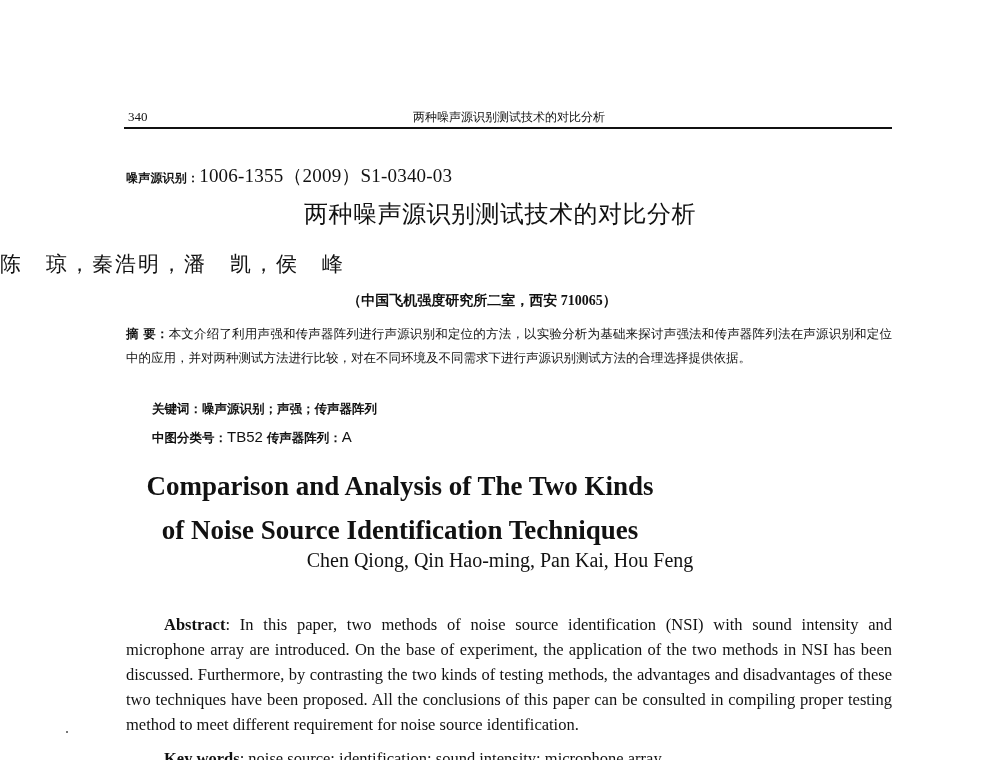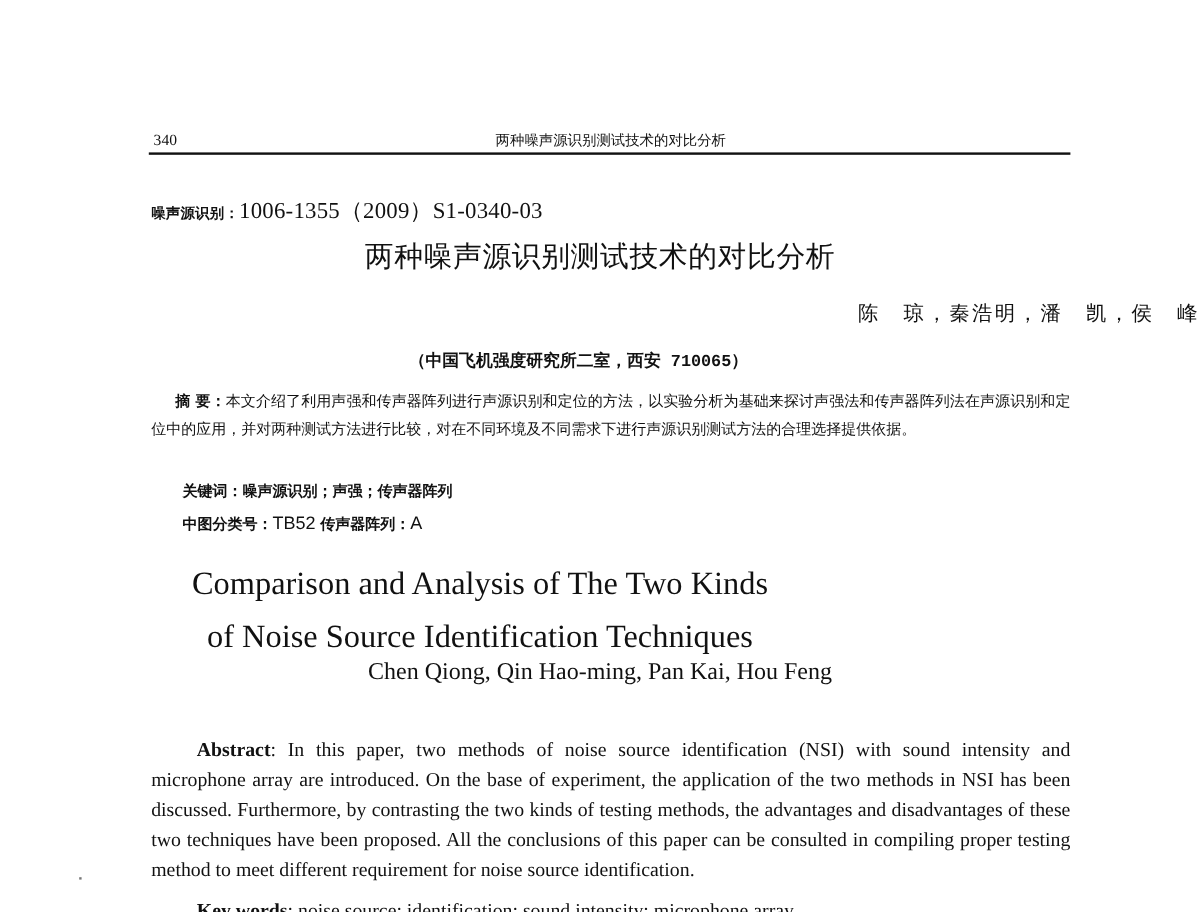--- a/index.html
+++ b/index.html
@@ -8,32 +8,32 @@
 
   .running-header { position: absolute; left: 126px; top: 106px; width: 766px; height: 22px; }
   .page-number { position: absolute; left: 2px; top: 3px; font-size: 13px; font-family: "Liberation Serif", serif; text-align: right; }
   .running-title { position: absolute; left: 0; right: 0; top: 3px; text-align: center; font-size: 12px; font-family: "DejaVu Sans", sans-serif; }
   .header-rule { position: absolute; left: 124px; top: 127px; width: 768px; height: 2px; background: #111; }
 
   .article-id { position: absolute; left: 126px; top: 163px; font-size: 12px; font-family: "DejaVu Sans", sans-serif; font-weight: bold; letter-spacing: 0.2px; }
   .article-id .val { font-weight: normal; font-family: "Liberation Serif", serif; font-size: 19px; }
 
   .cn-title { position: absolute; left: 0; width: 1000px; top: 198px; text-align: center; font-size: 24px; font-family: "DejaVu Sans", sans-serif; letter-spacing: 0.5px; }
-  .cn-authors { position: absolute; left: 0; width: 1000px; top: 250px; text-align: right; font-size: 17px; font-family: "DejaVu Serif", serif; letter-spacing: 2px; }
-  .cn-affil { position: absolute; left: 0; width: 964px; top: 292px; text-align: center; font-size: 14px; font-family: Liberation Mono, monospace; font-weight: bold; }
+  .cn-authors { position: absolute; left: 0; width: 1000px; top: 250px; text-align: left; font-size: 21px; font-family: "DejaVu Serif", serif; letter-spacing: 2px; }
+  .cn-affil { position: absolute; left: 0; width: 964px; top: 292px; text-align: center; font-size: 14px; font-family: Liberation Serif, serif; font-weight: bold; }
 
   .cn-abstract { position: absolute; left: 126px; top: 322px; width: 766px; font-size: 12.5px; line-height: 24px; font-family: "DejaVu Sans", sans-serif; text-align: justify; }
-  .cn-abstract .lbl { font-weight: bold; margin-left: 20px; }
+  .cn-abstract .lbl { font-weight: bold; }
   .cn-kw { position: absolute; left: 152px; top: 401px; font-size: 12.5px; font-family: "DejaVu Sans", sans-serif; }
   .cn-kw .lbl { font-weight: bold; }
   .cn-class { position: absolute; left: 152px; top: 428px; font-size: 12.5px; font-family: "DejaVu Sans", sans-serif; }
   .cn-class .lbl { font-weight: bold; text-align: center; }
   .cn-class .val { font-family: Liberation Sans, sans-serif; font-size: 15px; }
 
-  .en-title { position: absolute; left: 0; width: 800px; top: 464px; text-align: center; font-family: "Liberation Serif", serif; font-weight: normal; font-size: 27px; line-height: 44px; }
+  .en-title { position: absolute; left: 0; width: 800px; top: 464px; text-align: center; font-family: "Liberation Serif", serif; font-weight: bold; font-size: 27px; line-height: 44px; }
   .en-authors { position: absolute; left: 0; width: 1000px; top: 549px; text-align: center; font-family: "Liberation Serif", serif; font-size: 20px; }
   .en-affil { position: absolute; left: 0; width: 1000px; top: 586px; text-align: center; font-family: "Liberation Serif", serif; font-size: 16px; }
 
   .en-abstract { position: absolute; left: 126px; top: 612px; width: 766px; font-family: "Liberation Serif", serif; font-size: 16.5px; line-height: 25px; text-align: justify; text-align-last: left; }
   .en-abstract .lbl { font-weight: bold; margin-left: 38px; }
   .en-kw { position: absolute; left: 164px; top: 749px; font-family: "Liberation Serif", serif; font-size: 16.5px; white-space: nowrap; }
   .en-kw .lbl { font-weight: bold; }
 
   .margin-dot { position: absolute; left: 66px; top: 731px; width: 2px; height: 2px; background: #777; }
 </style>

